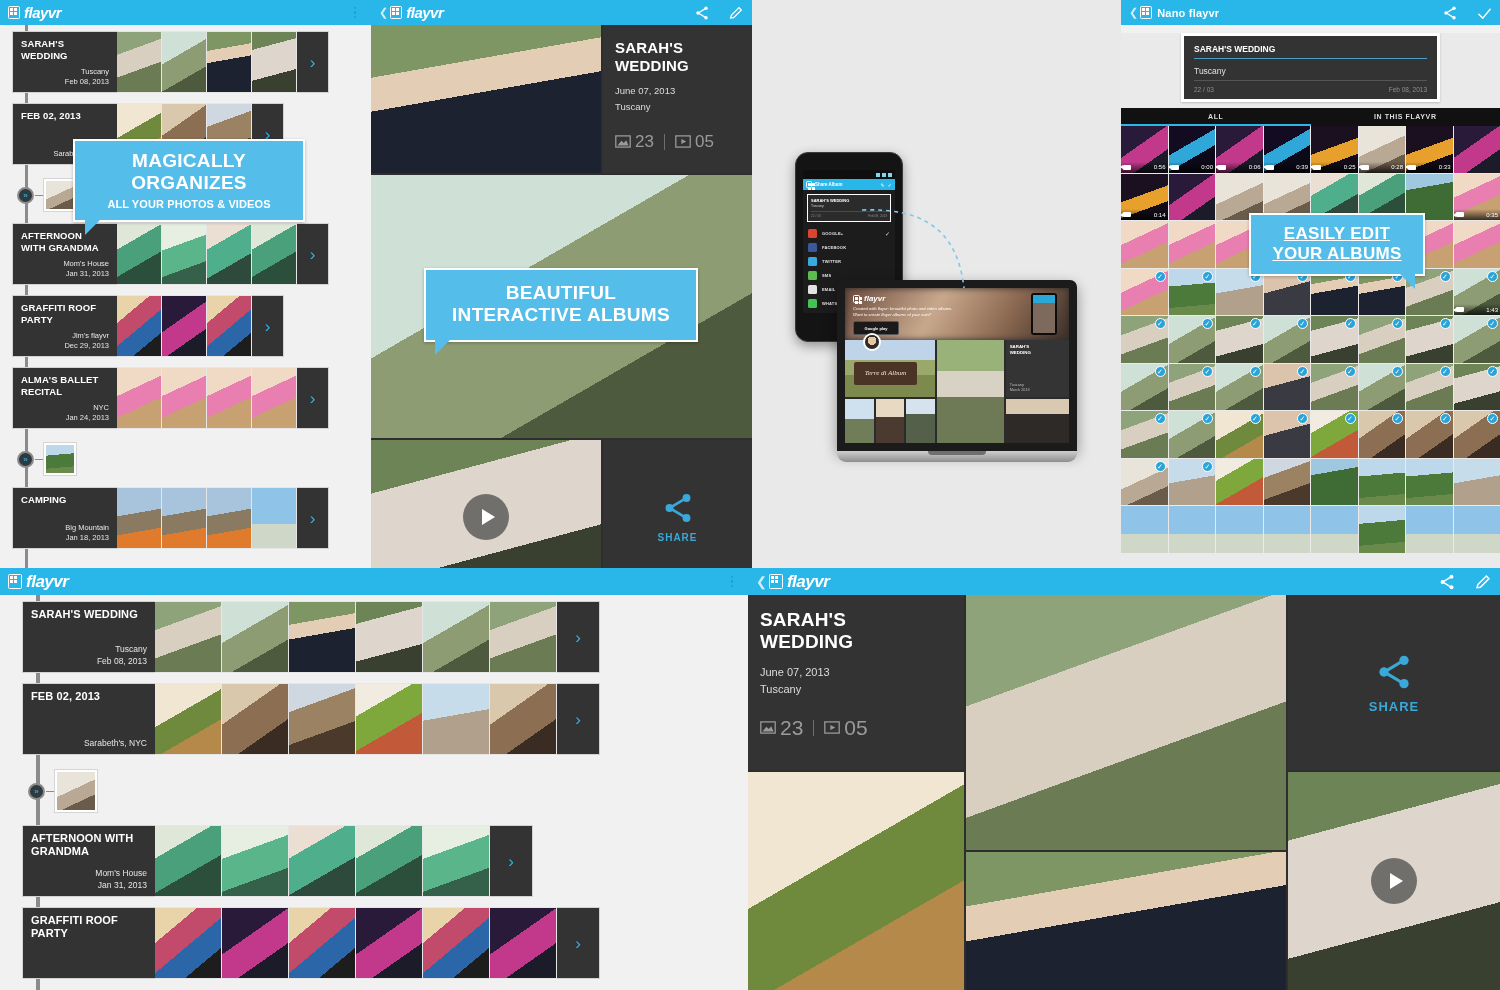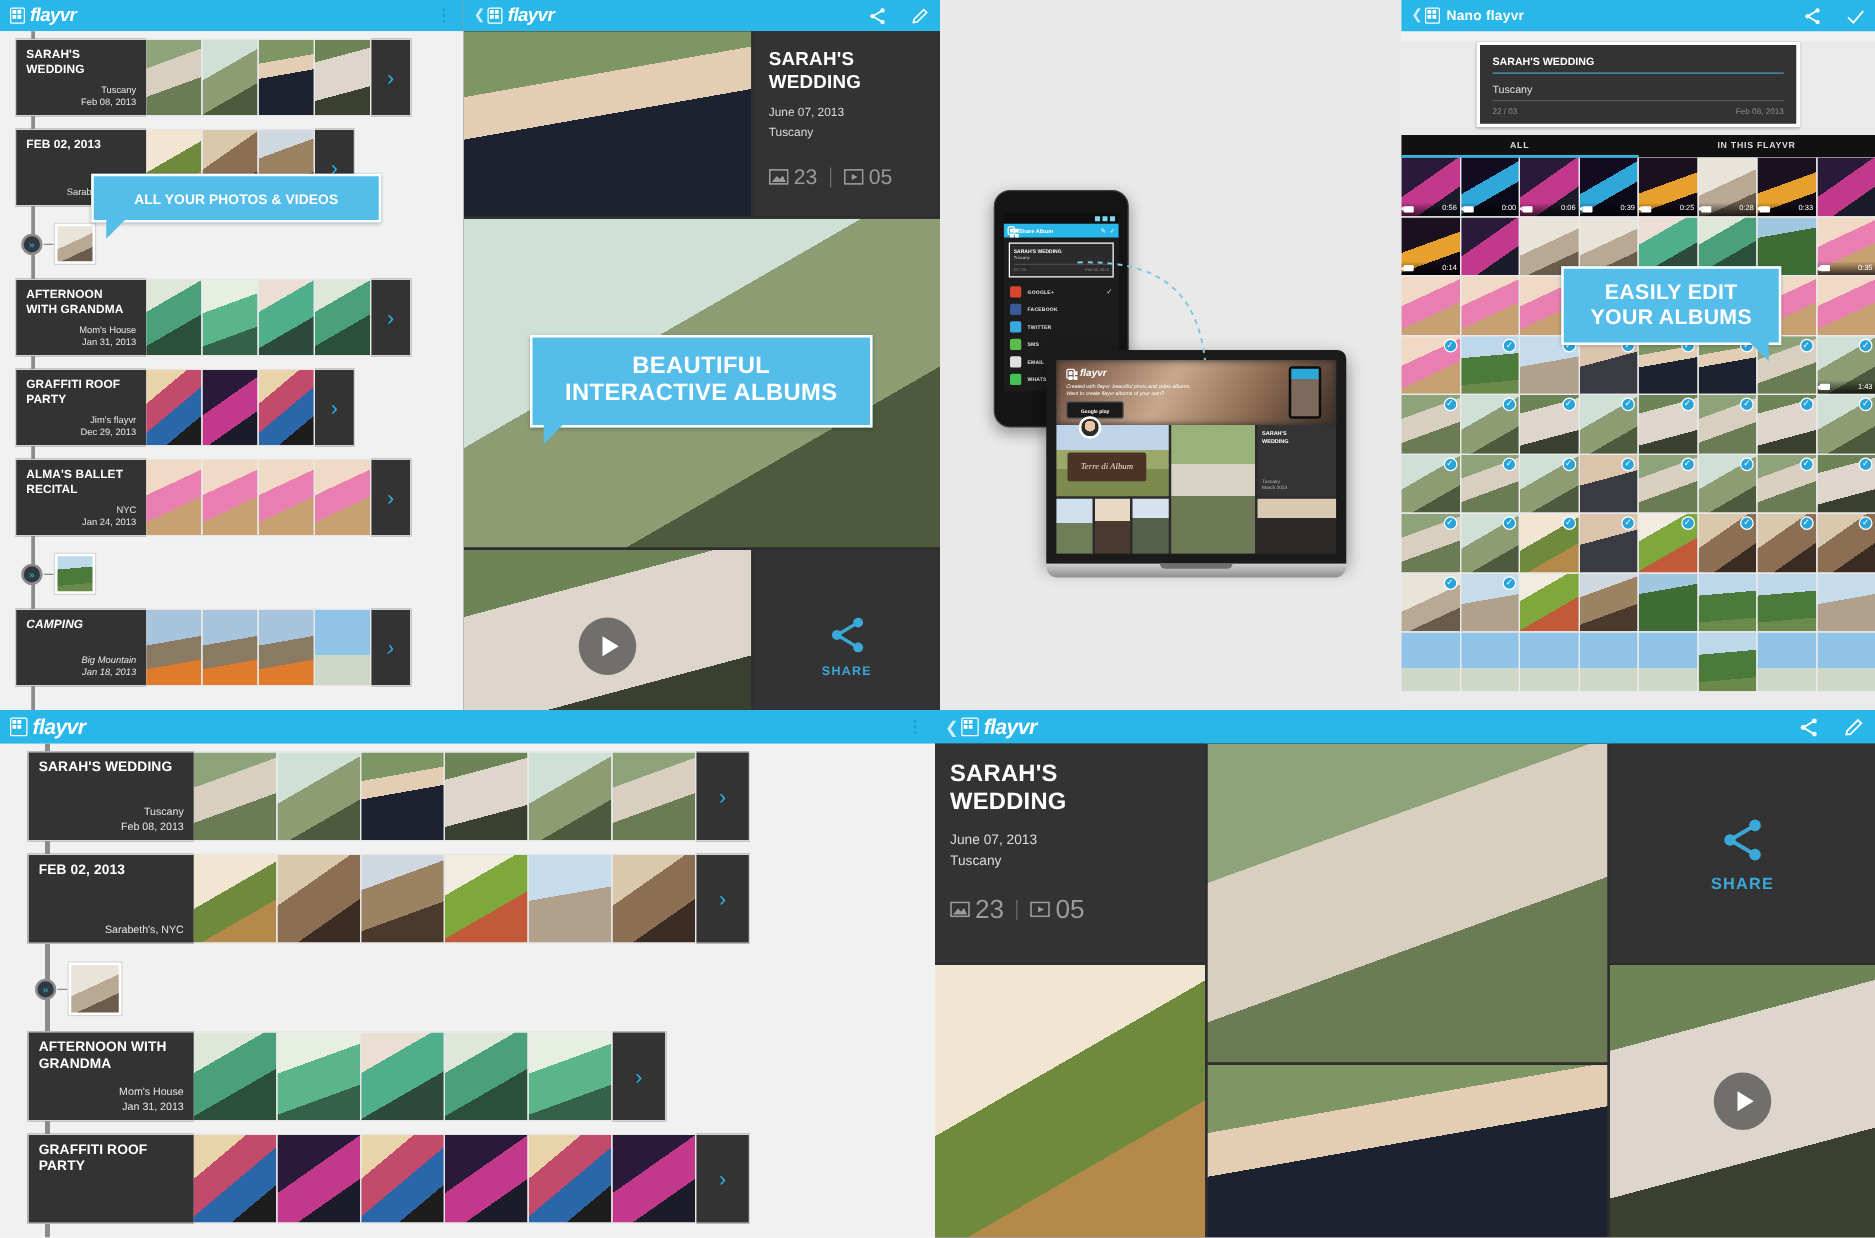--- a/index.html
+++ b/index.html
@@ -312,21 +312,21 @@
             <span>›</span>
           </div>
         </div>
         <div style="position: relative; height: 40px; margin-bottom: 8px;">
           <div class="tl-node" style="left: 17px; top: 11.5px;">»</div>
           <div class="tl-connector" style="left: 35px; top: 20px;"></div>
           <div class="tl-single" style="left: 43px; top: 3px; width: 34px; height: 34px;">
             <div class="ph" style="background: linear-gradient(175deg, rgb(188, 216, 234) 0px, rgb(188, 216, 234) 35%, rgb(76, 122, 58) 35%, rgb(76, 122, 58) 78%, rgb(106, 138, 76) 78%) 0% 0% / cover;"></div>
           </div>
         </div>
-        <div class="tl-row" style="margin-left: 12px; font-style: italic;">
+        <div class="tl-row" style="margin-left: 12px;">
           <div class="tl-card" style="width: 105px; height: 62px;">
             <div class="tl-title" style="font-size: 9.5px;">CAMPING</div>
             <div class="tl-meta" style="font-size: 7.5px;"><span>Big Mountain</span><br><span>Jan 18, 2013</span></div>
           </div>
           <div class="tl-thumbs">
             <div class="thumb" style="width: 45px; height: 62px;">
               <div class="ph" style="background: linear-gradient(170deg, rgb(168, 196, 220) 0px, rgb(168, 196, 220) 42%, rgb(138, 122, 98) 42%, rgb(138, 122, 98) 70%, rgb(224, 122, 44) 70%) 0% 0% / cover;"></div>
             </div>
             <div class="thumb" style="width: 45px; height: 62px;">
               <div class="ph" style="background: linear-gradient(170deg, rgb(168, 196, 220) 0px, rgb(168, 196, 220) 42%, rgb(138, 122, 98) 42%, rgb(138, 122, 98) 70%, rgb(224, 122, 44) 70%) 0% 0% / cover;"></div>
@@ -1061,34 +1061,38 @@
           <div class="ph" style="background: linear-gradient(170deg, rgb(125, 150, 99) 0px, rgb(125, 150, 99) 28%, rgb(227, 205, 180) 28%, rgb(227, 205, 180) 46%, rgb(28, 34, 48) 46%) 0% 0% / cover;"></div>
         </div>
         <div class="tile" style="left: 540px; top: 177px; width: 212px; height: 218px;">
           <div class="ph" style="background: linear-gradient(165deg, rgb(109, 132, 86) 0px, rgb(109, 132, 86) 25%, rgb(222, 214, 204) 25%, rgb(222, 214, 204) 68%, rgb(57, 64, 47) 68%) 0% 0% / cover;"></div>
           <div class="play-circle" style="left: 83px; top: 86px;"></div>
         </div>
       </div>
   </div>
 
   <div class="callout" style="left:73px;top:139px;width:232px;">
+    <div class="big">
+      <span>MAGICALLY</span><br>
+      <span>ORGANIZES</span>
+    </div>
     <div class="small">ALL YOUR PHOTOS  &amp; VIDEOS</div>
     <div class="tail" style="left:10px;bottom:-15px;border-left:16px solid #54bdea;border-bottom:16px solid transparent;"></div>
   </div>
 
   <div class="callout" style="left:424px;top:268px;width:274px;padding:12px 12px 14px;">
     <div class="big">
       <span>BEAUTIFUL</span><br>
       <span>INTERACTIVE ALBUMS</span>
     </div>
     <div class="tail" style="left:9px;bottom:-15px;border-left:16px solid #54bdea;border-bottom:16px solid transparent;"></div>
   </div>
 
 
   <div class="callout" style="left:1249px;top:213px;width:176px;padding:9px 10px 11px;">
-    <div class="big" style="font-size:17px;">
+    <div class="big" style="font-size:17px;text-decoration:underline;">
       <span>EASILY EDIT</span><br>
       <span>YOUR ALBUMS</span>
     </div>
     <div class="tail" style="right:8px;bottom:-15px;border-right:16px solid #54bdea;border-bottom:16px solid transparent;"></div>
   </div>
 
 </div>
 
 </body></html>

